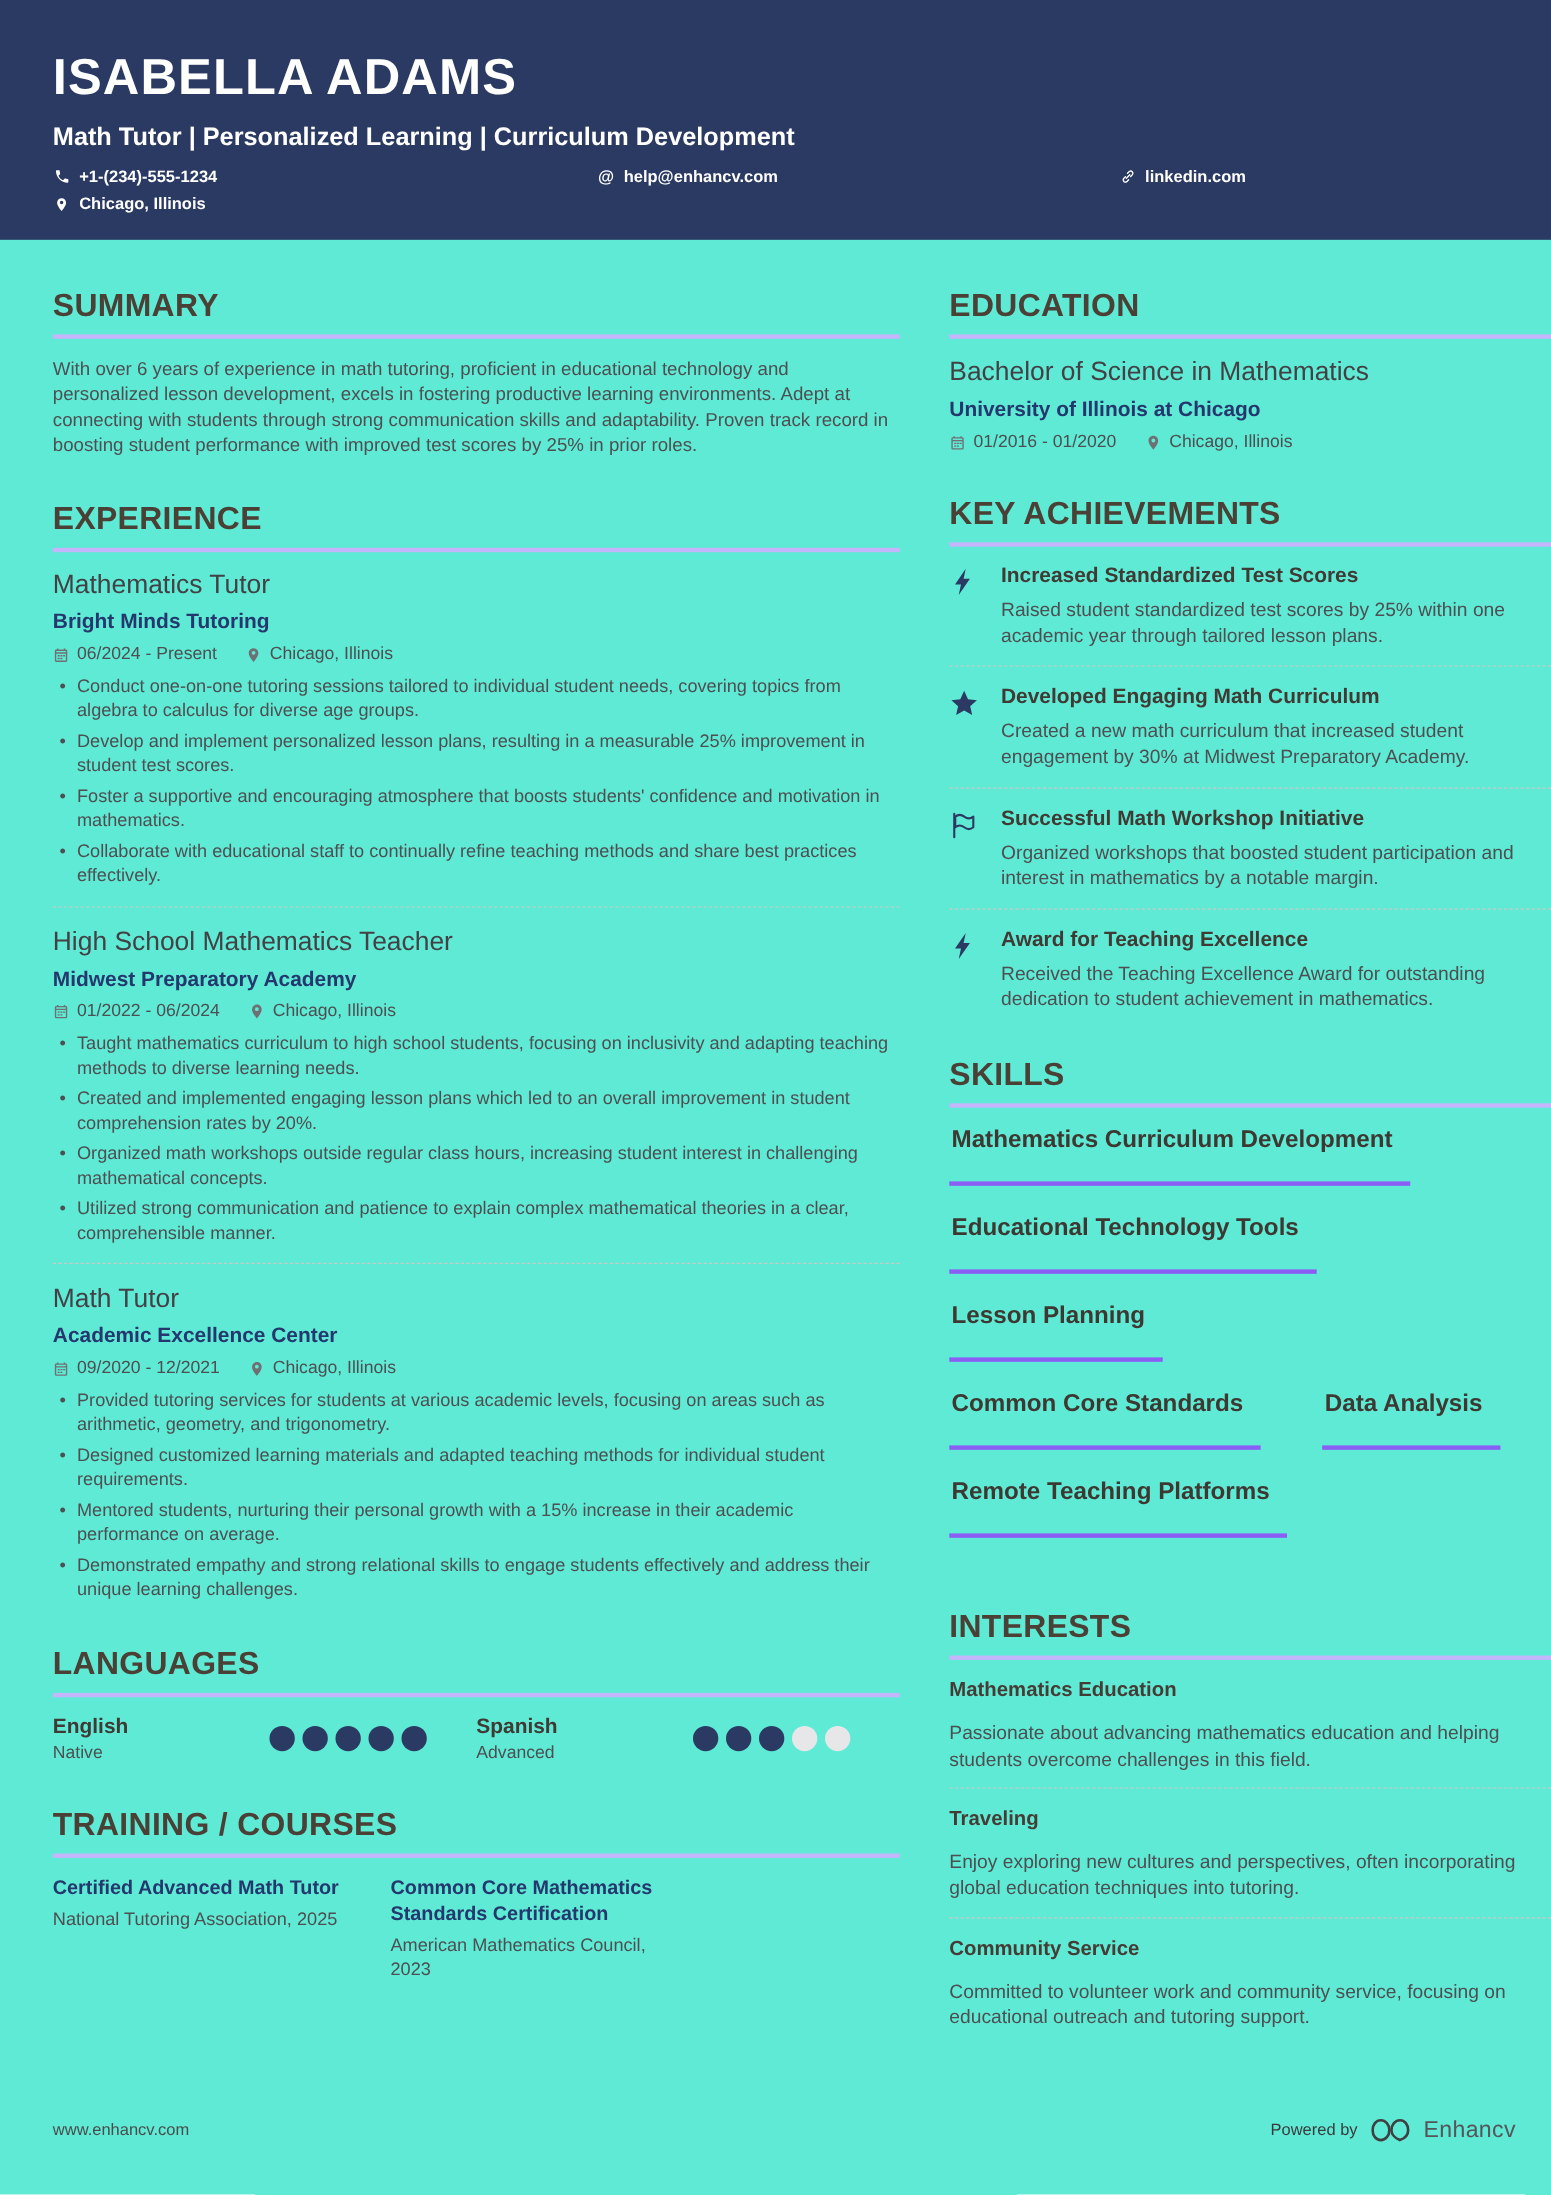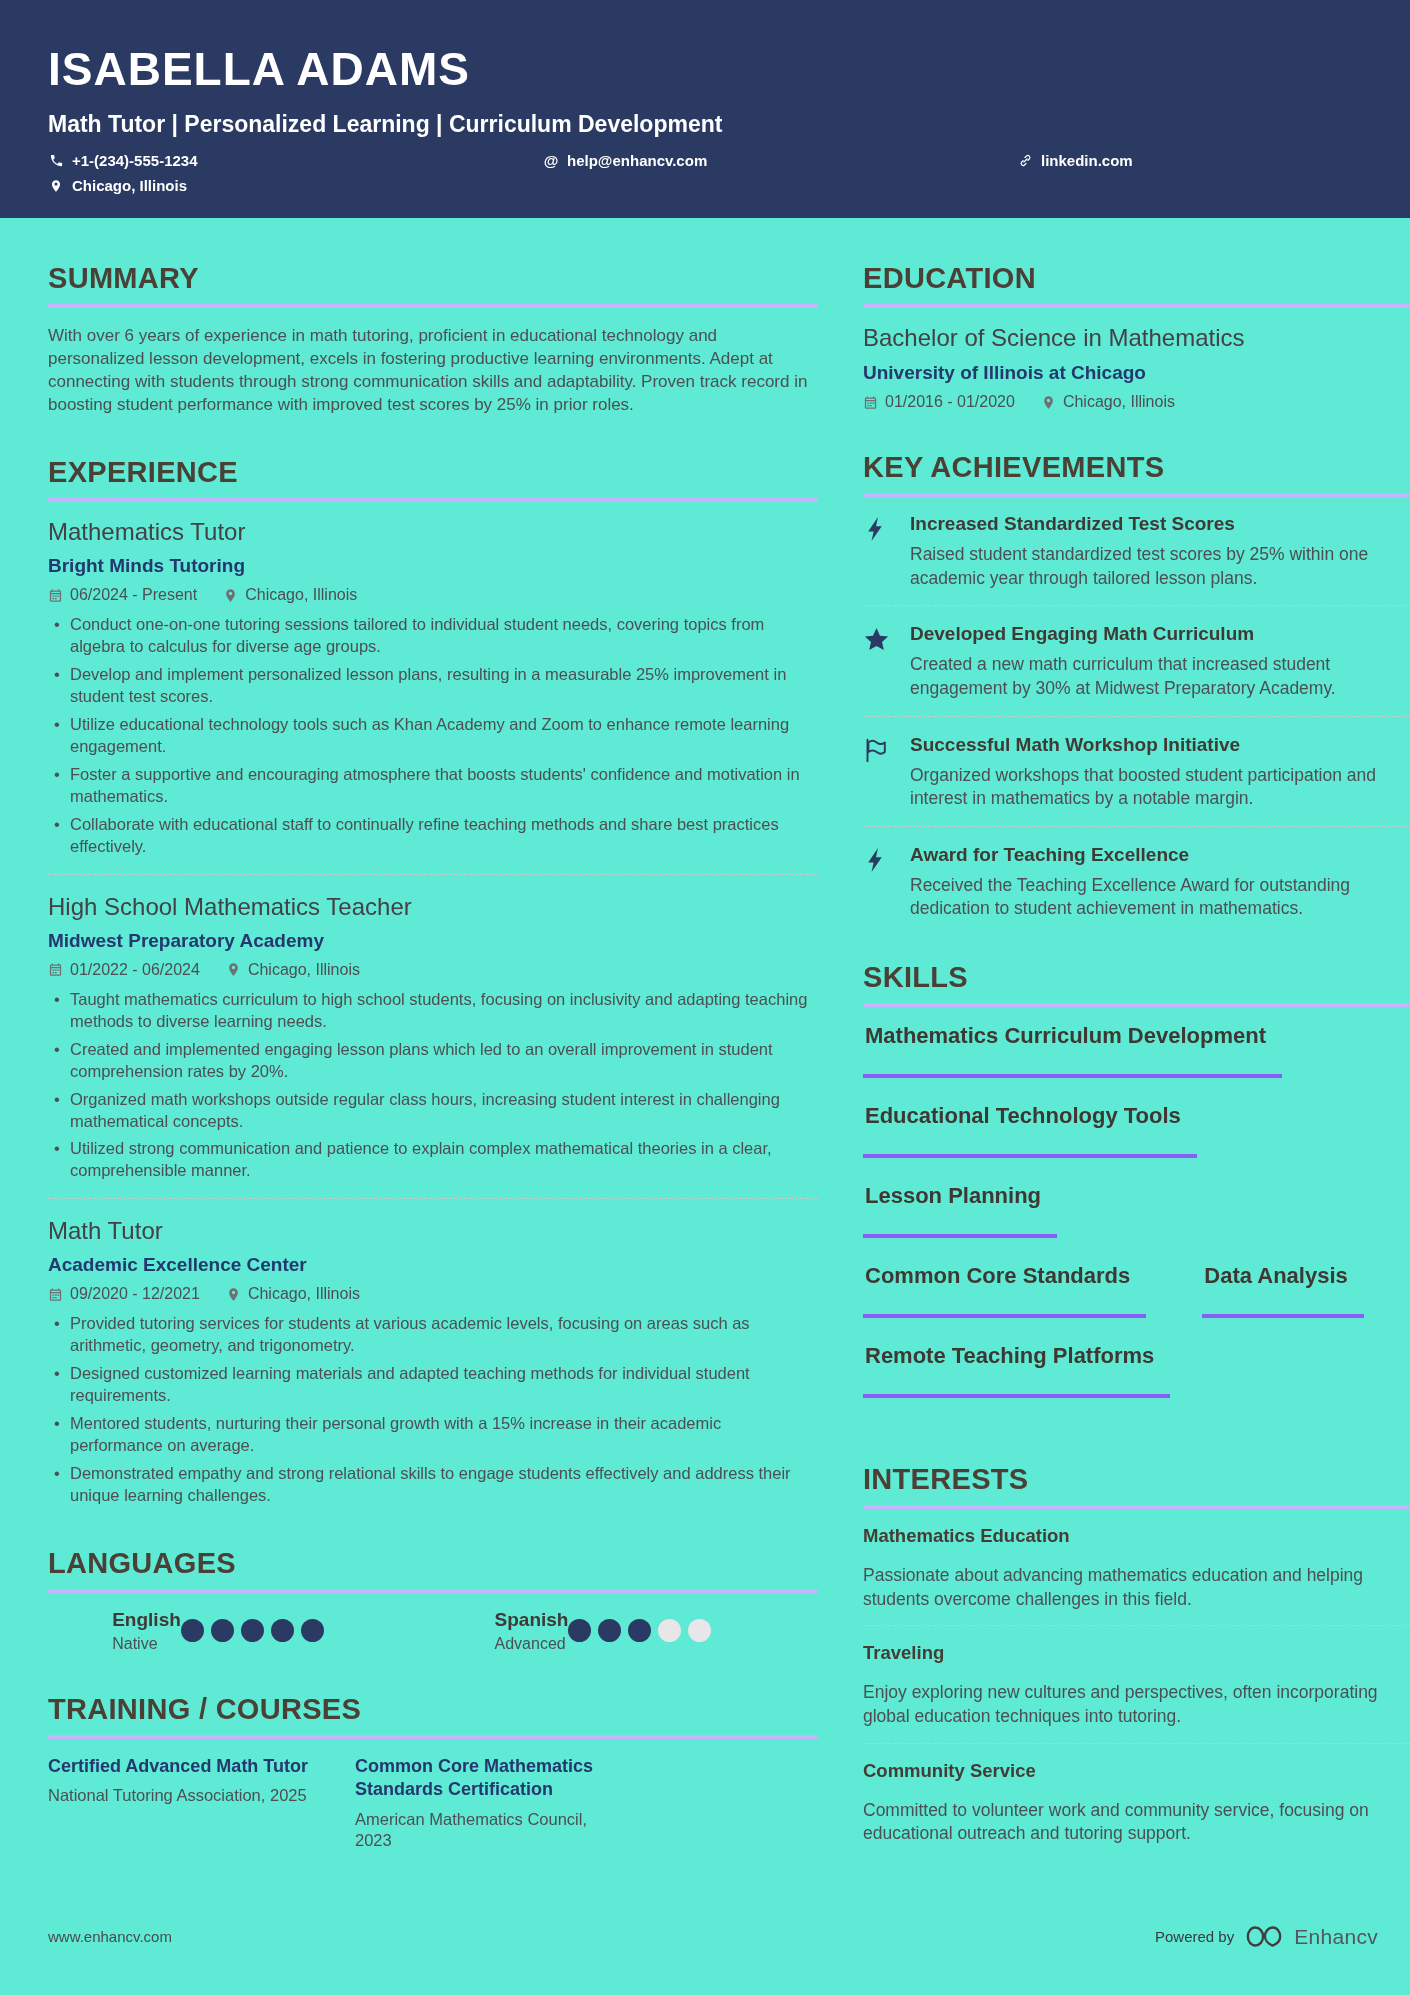--- a/index.html
+++ b/index.html
@@ -35,21 +35,21 @@
   .company { font-size:19px; font-weight:700; color:#24386e; margin:0 0 9px; }
   .meta { display:flex; align-items:center; font-size:16px; color:#4d4f52; margin-bottom:10px; }
   .meta .mi { color:#6e7073; display:inline-flex; margin-right:7px; }
   .meta .loc { margin-left:26px; display:flex; align-items:center; }
   .bullets { margin:0; padding:0; list-style:none; }
   .bullets li { position:relative; padding-left:22px; font-size:16.5px; line-height:1.33; color:#4d4f52; margin-bottom:6px; }
   .bullets li::before { content:"•"; position:absolute; left:6px; color:#4d4f52; }
   .jobsep { border:none; border-top:1px dashed #c9c9c9; margin:16px 0 18px; }
   
   .langs { display:flex; width:770px; }
-  .lang { width:360px; margin-right:45px; display:flex; align-items:center; justify-content:center; }
+  .lang { width:360px; margin-right:45px; display:flex; align-items:center; justify-content:space-between; }
   .lang-nb { }
   .lang-name { font-size:19px; font-weight:700; color:#3f3a36; }
   .lang-level { font-size:16px; color:#4d4f52; margin-top:4px; }
   .dots { display:flex; gap:7px; }
   .dot { width:23px; height:23px; border-radius:50%; background:#e7e7ea; }
   .dot.filled { background:#2b3a62; }
   
   .train { display:flex; }
   .titem { flex:0 0 262px; margin-right:45px; }
   .t-title { font-size:18px; font-weight:700; color:#24386e; line-height:1.3; }
@@ -149,21 +149,20 @@
                   <svg viewBox="0 0 24 24" width="15" height="15">
                     <path fill="currentColor" d="M12 2C8.1 2 5 5.1 5 9c0 5.2 7 13 7 13s7-7.8 7-13c0-3.9-3.1-7-7-7zm0 9.5A2.5 2.5 0 1 1 12 6a2.5 2.5 0 0 1 0 5.5z"></path>
                   </svg>
                 </span>
               <span>Chicago, Illinois</span>
             </span>
           </div>
           <ul class="bullets">
             <li>Conduct one-on-one tutoring sessions tailored to individual student needs, covering topics from algebra to calculus for diverse age groups.</li>
             <li>Develop and implement personalized lesson plans, resulting in a measurable 25% improvement in student test scores.</li>
-            <li>Utilize educational technology tools such as Khan Academy and Zoom to enhance remote learning engagement.</li>
             <li>Foster a supportive and encouraging atmosphere that boosts students' confidence and motivation in mathematics.</li>
             <li>Collaborate with educational staff to continually refine teaching methods and share best practices effectively.</li>
           </ul>
         </div>
         <hr class="jobsep">
 
         <div>
           <div class="job-title">High School Mathematics Teacher</div>
           <div class="company">Midwest Preparatory Academy</div>
           <div class="meta">

